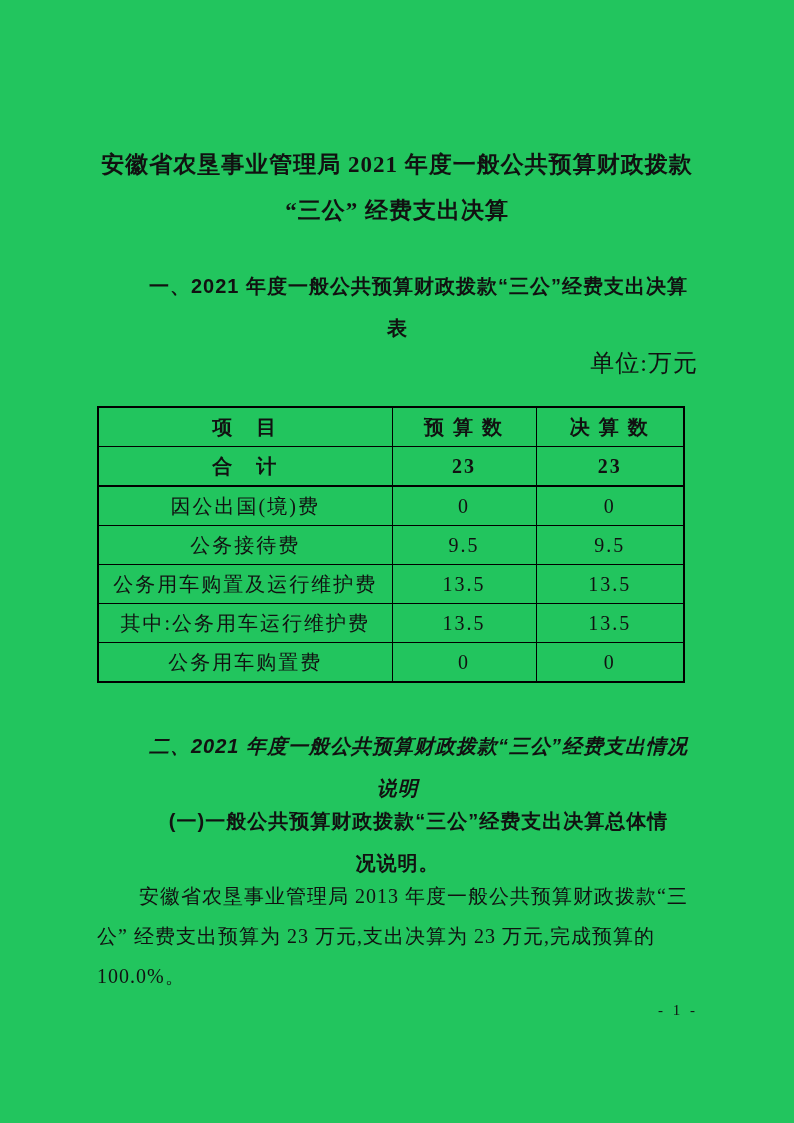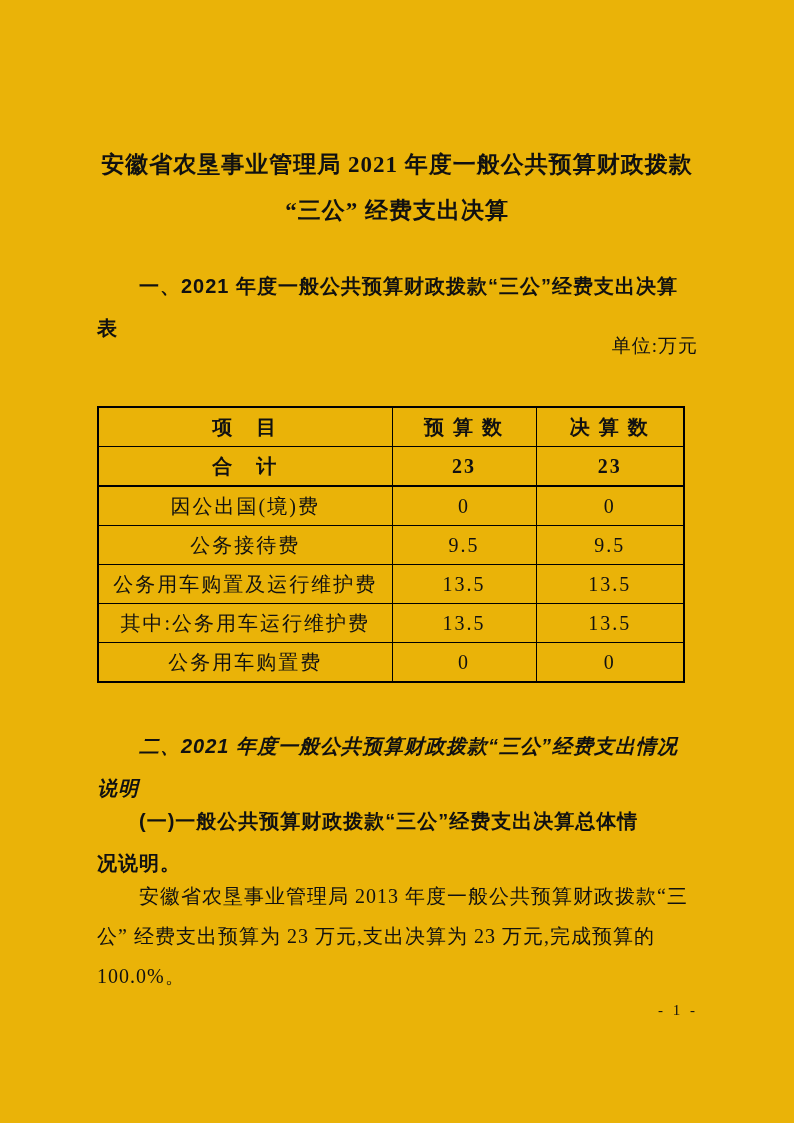--- a/index.html
+++ b/index.html
@@ -1,20 +1,20 @@
 <!DOCTYPE html>
 <html lang="zh"><head>
 <meta charset="utf-8">
 <style>
   html,body { margin:0; padding:0; background:#e8e8e8; }
   .page {
     position:relative;
     width:794px; height:1123px;
     margin:0 auto;
-    background:#eab308;
+    background:#22c55e;
     color:#111;
     font-family:"Liberation Serif","DejaVu Serif",serif;
     overflow:hidden;
   }
   .abs { position:absolute; }
   .content { left:97px; width:601px; }
 
   
   .doc-title {
     top:142px; left:0; width:794px;
@@ -25,31 +25,32 @@
     letter-spacing:1px;
   }
 
   
   .sec-heading {
     font-family:"Liberation Sans","DejaVu Sans",sans-serif;
     font-weight:700;
     font-size:20px;
     line-height:42px;
     letter-spacing:1px;
+    text-align:center;
   }
   .h-one { top:265px; }
   .h-two { top:725px;font-style:italic; }
   .sub-heading { top:800px; }
   .indent-2em { text-indent:42px; }
 
   
   .unit-label {
-    top:333px;
+    top:347px;
     text-align:right;
-    font-size:19px;
+    font-size:24px;
     letter-spacing:1px;
   }
 
   
   table.budget {
     position:absolute;
     top:406px; left:97px;
     width:586px;
     border-collapse:collapse;
     table-layout:fixed;

